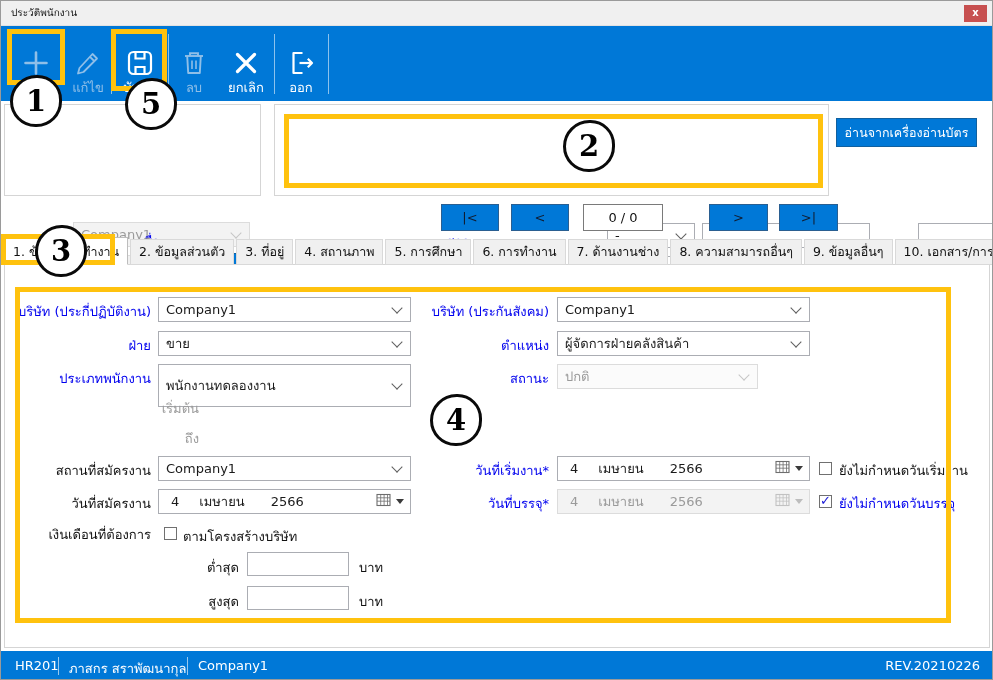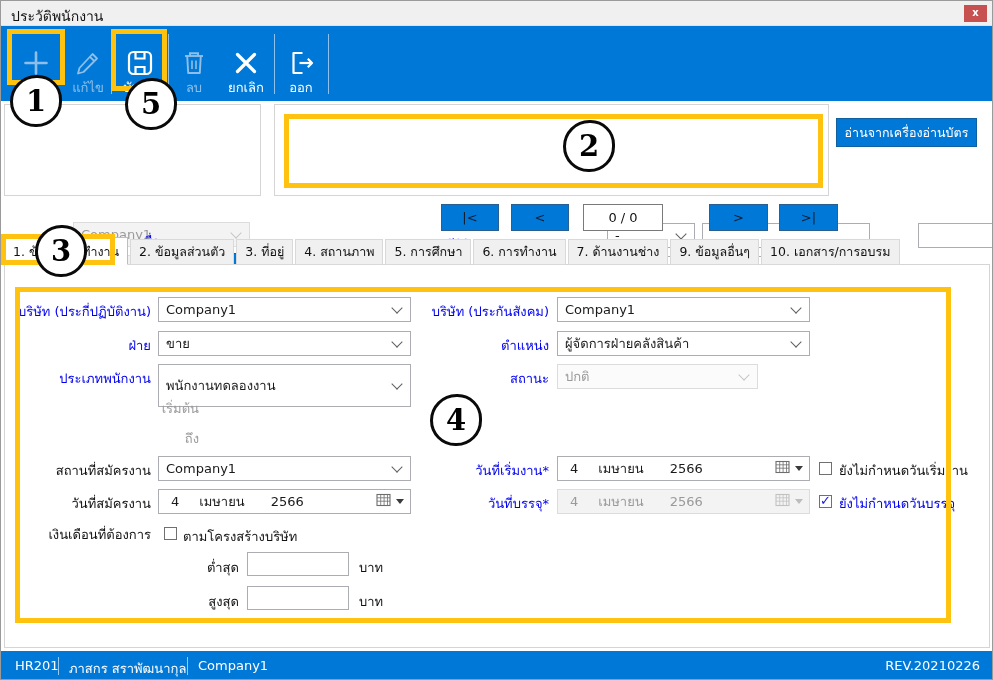--- a/index.html
+++ b/index.html
@@ -3,21 +3,21 @@
 <meta charset="utf-8">
 <style>
   html,body { margin:0; padding:0; background:#d8d8d8; }
   .window {
     position:relative; width:993px; height:680px; background:#ffffff;
     border:1px solid #9a9a9a; box-sizing:border-box; overflow:hidden;
     font-family:"DejaVu Sans","Liberation Sans",sans-serif; font-size:13px; color:#1a1a1a;
   }
   
   .titlebar { position:absolute; left:0; top:0; width:100%; height:25px; background:#f0f0f0; border-bottom:1px solid #e2e2e2; box-sizing:border-box; }
-  .title { position:absolute; left:10px; top:4px; font-size:14px; color:#111; }
+  .title { position:absolute; left:10px; top:4px; font-size:10px; color:#111; }
   .close-btn { position:absolute; right:5px; top:4px; width:23px; height:17px; background:#c75050; color:#fff;
     font-size:10px; font-weight:bold; text-align:center; line-height:16px; cursor:pointer; }
   
   .toolbar { position:absolute; left:0; top:25px; width:993px; height:75px; background:#0078d7; }
   .tb-btn { position:absolute; top:4px; height:66px; display:flex; flex-direction:column; align-items:center; justify-content:flex-end; color:#ffffff; cursor:pointer; }
   .tb-btn svg { display:block; margin-bottom:1px; }
   .tb-label { font-size:13px; line-height:17px; white-space:nowrap; }
   .tb-btn.disabled { color:#8fbfe8; cursor:default; }
   .tb-sep { position:absolute; top:8px; width:1px; height:60px; background:rgba(255,255,255,.55); }
   
@@ -177,20 +177,21 @@
   <div class="nav-btn" style="left:778px;width:59px;">&gt;|</div>
 
   <div class="tabstrip">
     <div class="tab active">1. ข้อมูลการทำงาน</div>
     <div class="tab">2. ข้อมูลส่วนตัว</div>
     <div class="tab">3. ที่อยู่</div>
     <div class="tab">4. สถานภาพ</div>
     <div class="tab">5. การศึกษา</div>
     <div class="tab">6. การทำงาน</div>
     <div class="tab">7. ด้านงานช่าง</div>
+    <div class="tab">8. ความสามารถอื่นๆ</div>
     <div class="tab">9. ข้อมูลอื่นๆ</div>
     <div class="tab">10. เอกสาร/การอบรม</div>
 
   </div>
 
   <div class="tabpage"></div>
 
   <span class="lbl blue" style="right:841px;top:300px;">บริษัท (ประกี่ปฏิบัติงาน)</span>
   <div class="field combo" style="left:157px;top:296px;width:253px;height:25px;">
     <span>Company1</span>

